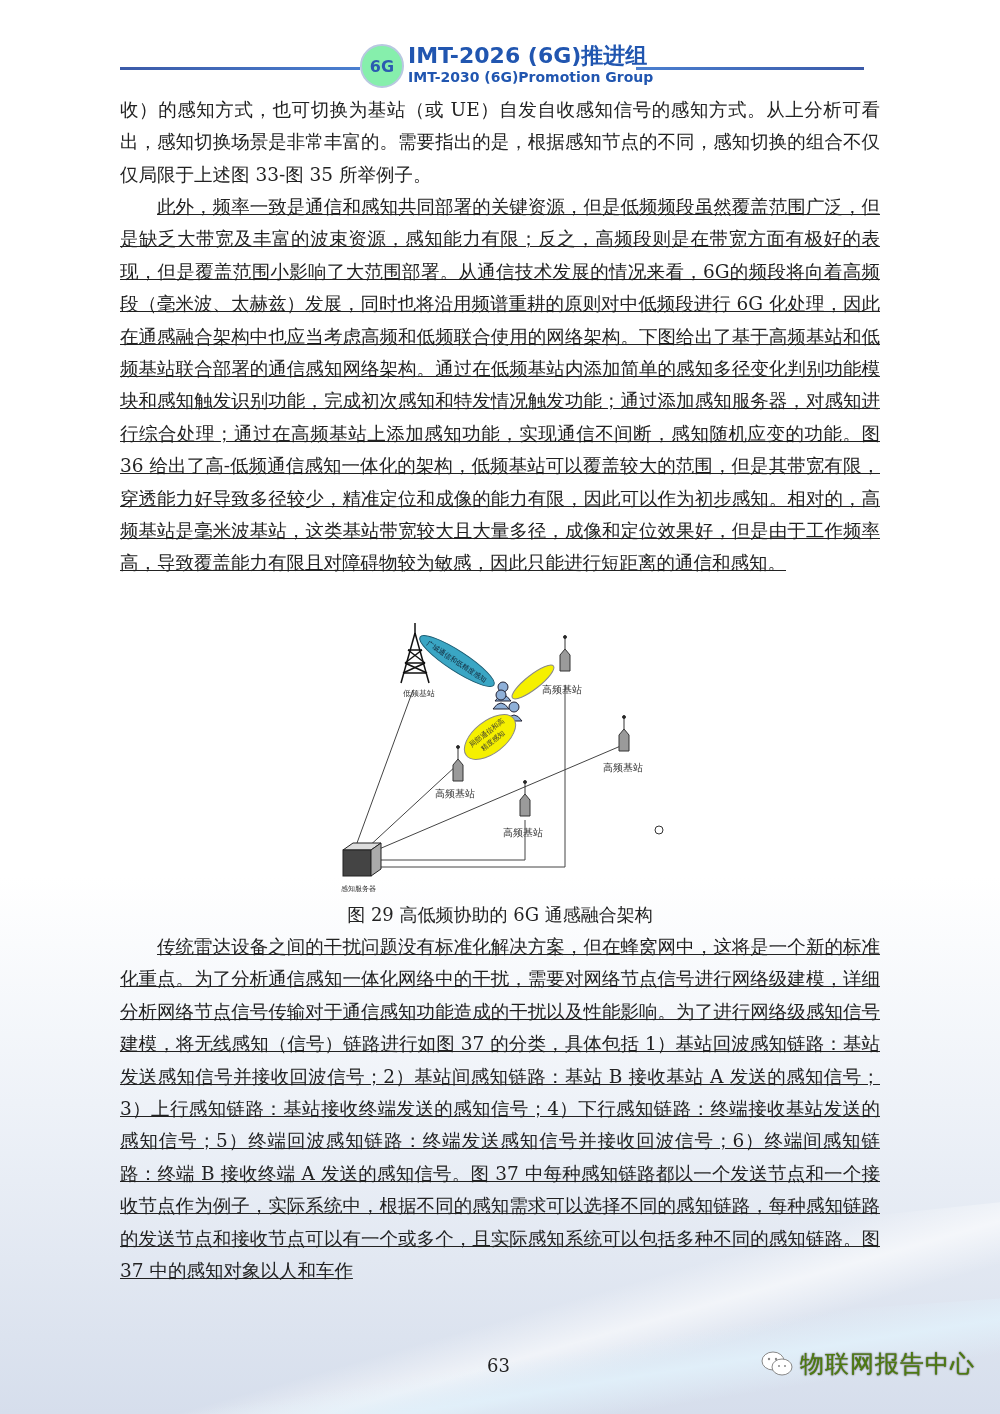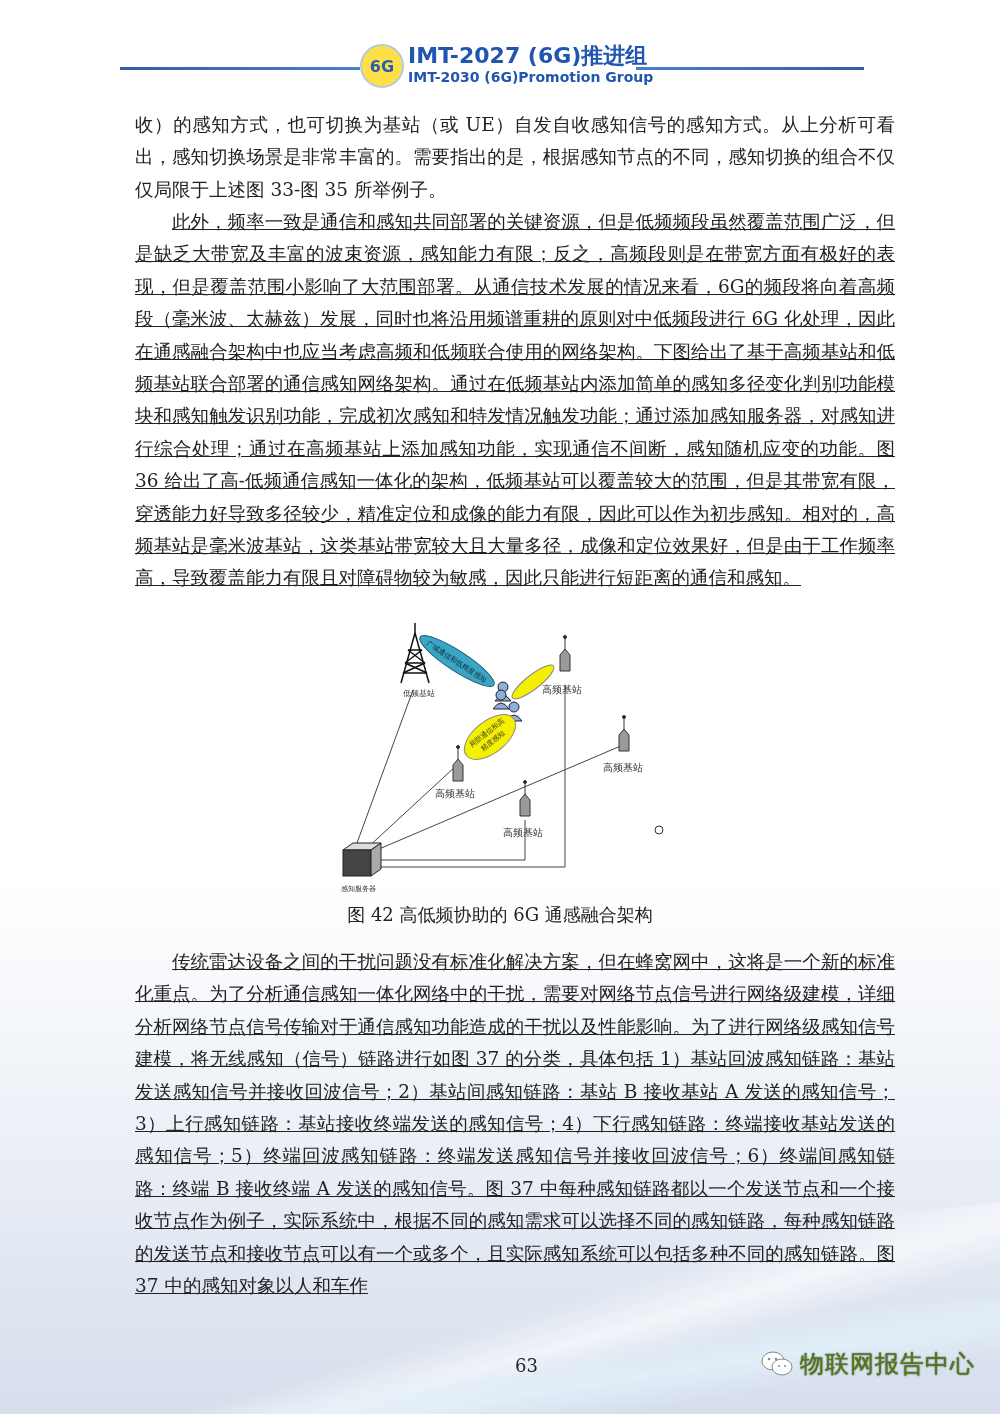--- a/index.html
+++ b/index.html
@@ -10,47 +10,47 @@
     color:#222;
   }
   .swoosh1 { position:absolute; left:-100px; top:1250px; width:1300px; height:200px;
     background: linear-gradient(170deg, rgba(255,255,255,0) 40%, rgba(255,255,255,0.6) 50%, rgba(255,255,255,0) 60%); transform: rotate(-6deg); }
   .swoosh2 { position:absolute; left:-100px; top:1330px; width:1300px; height:120px;
     background: linear-gradient(175deg, rgba(220,235,245,0) 35%, rgba(225,240,250,0.9) 50%, rgba(220,235,245,0) 65%); transform: rotate(-4deg); }
 
   .header { position:absolute; left:0; top:40px; width:1000px; height:56px; }
   .hline-l { position:absolute; left:120px; top:27px; width:240px; height:3px; background:linear-gradient(90deg,#3b5aa8,#4a7fd0); }
   .hline-r { position:absolute; left:636px; top:27px; width:228px; height:3px; background:linear-gradient(90deg,#4a7fd0,#3b5aa8); }
-  .logo { position:absolute; left:360px; top:4px; width:44px; height:44px; border-radius:50%; border:2px solid #b8c8e0; background:#fde047; box-sizing:border-box; display:flex; align-items:center; justify-content:center; }
+  .logo { position:absolute; left:360px; top:4px; width:44px; height:44px; border-radius:50%; border:2px solid #b8c8e0; background:#86efac; box-sizing:border-box; display:flex; align-items:center; justify-content:center; }
   .logo span { font-family:"DejaVu Sans", sans-serif; font-weight:bold; font-size:16px; color:#2b5cb0; }
   .htitle { position:absolute; left:408px; top:4px; font-family:"DejaVu Sans", sans-serif; font-weight:bold; color:#2156b0; font-size:22px; line-height:24px; white-space:nowrap; }
   .hsub { position:absolute; left:408px; top:28px; font-family:"DejaVu Sans", sans-serif; font-weight:bold; color:#2156b0; font-size:14px; line-height:18px; white-space:nowrap; }
 
-  .para { position:absolute; left:120px; width:760px; font-size:18.5px; line-height:32.4px; text-align:justify; color:#222; margin:15px; }
+  .para { position:absolute; left:120px; width:760px; font-size:18.5px; line-height:32.4px; text-align:justify; color:#222; margin:0; }
   .indent { text-indent:37px;text-decoration:underline; }
 
   .figure { position:absolute; left:335px; top:615px; width:340px; height:285px; }
   .caption { position:absolute; left:0; width:1000px; top:903px; text-align:center; font-size:18px; color:#222; }
 
-  .pagenum { position:absolute; left:487px; top:1355px; font-size:18px; color:#222;margin-left:28px; }
+  .pagenum { position:absolute; left:487px; top:1355px; font-size:18px; color:#222; }
   .watermark { position:absolute; left:760px; top:1348px; display:flex; align-items:center; gap:6px; }
   .wm-text { font-family:"DejaVu Sans", sans-serif; font-size:24px; color:#4d7c0f; text-shadow:0 0 2px #666, 0 0 1px #555; letter-spacing:1px; }
 </style>
 </head>
 <body>
 
 <div class="swoosh1"></div>
 <div class="swoosh2"></div>
 
 <div class="header">
   <div class="hline-l"></div>
   <div class="logo">
       <span>6G</span>
     </div>
-  <div class="htitle">IMT-2027 (6G)推进组</div>
+  <div class="htitle">IMT-2026 (6G)推进组</div>
   <div class="hsub">IMT-2030 (6G)Promotion Group</div>
   <div class="hline-r"></div>
 </div>
 
 <p class="para" style="top:94px;">收）的感知方式，也可切换为基站（或 UE）自发自收感知信号的感知方式。从上分析可看出，感知切换场景是非常丰富的。需要指出的是，根据感知节点的不同，感知切换的组合不仅仅局限于上述图 33-图 35 所举例子。</p>
 <p class="para indent" style="top:191px;">此外，频率一致是通信和感知共同部署的关键资源，但是低频频段虽然覆盖范围广泛，但是缺乏大带宽及丰富的波束资源，感知能力有限；反之，高频段则是在带宽方面有极好的表现，但是覆盖范围小影响了大范围部署。从通信技术发展的情况来看，6G的频段将向着高频段（毫米波、太赫兹）发展，同时也将沿用频谱重耕的原则对中低频段进行 6G 化处理，因此在通感融合架构中也应当考虑高频和低频联合使用的网络架构。下图给出了基于高频基站和低频基站联合部署的通信感知网络架构。通过在低频基站内添加简单的感知多径变化判别功能模块和感知触发识别功能，完成初次感知和特发情况触发功能；通过添加感知服务器，对感知进行综合处理；通过在高频基站上添加感知功能，实现通信不间断，感知随机应变的功能。图 36 给出了高-低频通信感知一体化的架构，低频基站可以覆盖较大的范围，但是其带宽有限，穿透能力好导致多径较少，精准定位和成像的能力有限，因此可以作为初步感知。相对的，高频基站是毫米波基站，这类基站带宽较大且大量多径，成像和定位效果好，但是由于工作频率高，导致覆盖能力有限且对障碍物较为敏感，因此只能进行短距离的通信和感知。</p>
 
 <div class="figure">
   <svg width="340" height="285" viewBox="0 0 340 285" xmlns="http://www.w3.org/2000/svg">
 
@@ -117,21 +117,21 @@
 
     <g>
       <path d="M8,235 l10,-7 h28 l-10,7 z" fill="#ddd" stroke="#222"></path>
       <rect x="8" y="235" width="28" height="26" fill="#444" stroke="#222"></rect>
       <path d="M36,235 l10,-7 v26 l-10,7 z" fill="#aaa" stroke="#222"></path>
     </g>
     <text x="6" y="276" font-size="7" fill="#333" font-family="DejaVu Serif, serif">感知服务器</text>
     <circle cx="324" cy="215" r="4" fill="none" stroke="#333" stroke-width="1"></circle>
   </svg>
 </div>
-<div class="caption">图 42 高低频协助的 6G 通感融合架构</div>
+<div class="caption">图 29 高低频协助的 6G 通感融合架构</div>
 
 <p class="para indent" style="top:931px;">传统雷达设备之间的干扰问题没有标准化解决方案，但在蜂窝网中，这将是一个新的标准化重点。为了分析通信感知一体化网络中的干扰，需要对网络节点信号进行网络级建模，详细分析网络节点信号传输对于通信感知功能造成的干扰以及性能影响。为了进行网络级感知信号建模，将无线感知（信号）链路进行如图 37 的分类，具体包括 1）基站回波感知链路：基站发送感知信号并接收回波信号；2）基站间感知链路：基站 B 接收基站 A 发送的感知信号；3）上行感知链路：基站接收终端发送的感知信号；4）下行感知链路：终端接收基站发送的感知信号；5）终端回波感知链路：终端发送感知信号并接收回波信号；6）终端间感知链路：终端 B 接收终端 A 发送的感知信号。图 37 中每种感知链路都以一个发送节点和一个接收节点作为例子，实际系统中，根据不同的感知需求可以选择不同的感知链路，每种感知链路的发送节点和接收节点可以有一个或多个，且实际感知系统可以包括多种不同的感知链路。图 37 中的感知对象以人和车作</p>
 
 <div class="pagenum">63</div>
 <div class="watermark">
   <svg width="34" height="28" viewBox="0 0 34 28">
     <ellipse cx="13" cy="11" rx="11" ry="9" fill="#fff" stroke="#888"></ellipse>
     <ellipse cx="22" cy="17" rx="10" ry="8" fill="#fff" stroke="#888"></ellipse>
     <circle cx="9" cy="9" r="1.2" fill="#888"></circle>
       <circle cx="16" cy="9" r="1.2" fill="#888"></circle>

